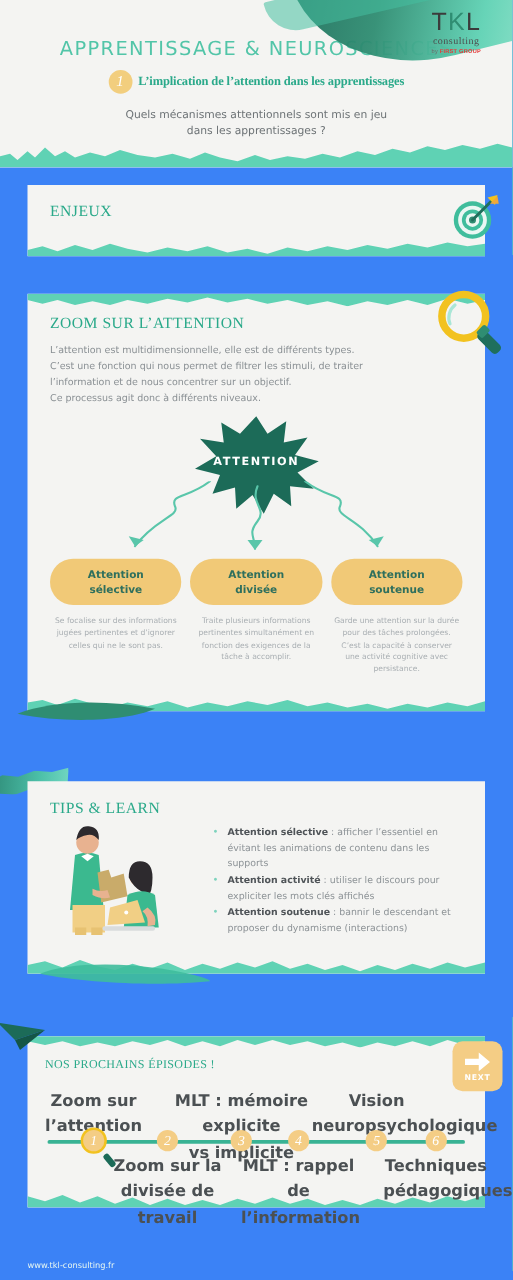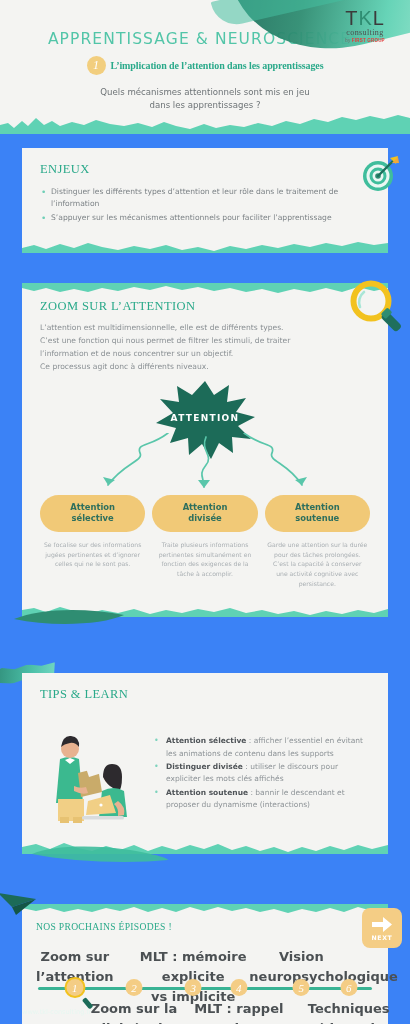--- a/index.html
+++ b/index.html
@@ -121,21 +121,21 @@
     color:#2e6f5d; font-weight:700; font-size:8.4px; line-height:1.35;
     font-family:"DejaVu Sans",sans-serif;
   }
   .pill-desc{
     margin-top:8px; color:#a9afb3; font-size:6.1px; line-height:1.62;
     font-family:"DejaVu Sans",sans-serif; padding:0 2px;
   }
 
   
   .tips-wrap{ position:relative; margin-top:56px; }
-  .tips-body{ display:flex; gap:8px; margin-top:27px; align-items:flex-start;}
+  .tips-body{ display:flex; gap:24px; margin-top:0; align-items:flex-start;}
   .illus{ width:104px; flex:0 0 104px; height:96px; position:relative;}
   .tips-list{ flex:1 1 auto; list-style:none; padding-top:6px;}
   .tips-list li{
     position:relative; padding-left:14px; font-size:7.5px; line-height:1.66;
     color:#8d9397; font-family:"DejaVu Sans",sans-serif; margin-bottom:1px;
   }
   .tips-list li:before{
     content:"•"; position:absolute;left:2px;top:-1px;color:#7dd3bd;font-size:8px;
   }
   .tips-list b{ color:#4f5458; font-weight:700;}
@@ -219,24 +219,20 @@
       <circle cx="20" cy="24" r="5.5" fill="#eaf7f3"></circle>
       <circle cx="20" cy="24" r="2.8" fill="#2f8d72"></circle>
       <path d="M20 24 L36 8" stroke="#1f6f5c" stroke-width="2.4" stroke-linecap="round"></path>
       <path d="M32 6 L40 4 L38 12 Z" fill="#f2c21f"></path>
       <path d="M34 11 L40 5 L41 11 Z" fill="#efa83c"></path>
     </svg>
 
     <div class="card">
       <div class="card-inner">
         <div class="sec-title" style="font-size:12.5px">ENJEUX</div>
-        <ul class="bullets" style="margin-top:9px">
-          <li>Distinguer les différents types d’attention et leur rôle dans le traitement de l’information</li>
-          <li>S’appuyer sur les mécanismes attentionnels pour faciliter l’apprentissage</li>
-        </ul>
       </div>
       <svg style="display:block;width:100%;height:12px" viewBox="0 0 366 12" preserveAspectRatio="none">
         <path d="M0,7 L12,4 L24,8 L38,3 L52,7 L66,2 L80,6 L96,9 L112,5 L128,8 L144,4 L160,9 L176,6 L192,10 L208,5 L224,8 L240,4 L256,7 L272,3 L288,6 L304,2 L320,5 L336,1 L352,4 L366,2 L366,12 L0,12 Z" fill="#5fd2b4"></path>
       </svg>
     </div>
   </div>
 
   <div class="zoom-wrap">
     <svg class="loupe" viewBox="0 0 62 62">
       <circle cx="25" cy="24" r="17.5" fill="none" stroke="#f2c21f" stroke-width="6"></circle>
@@ -338,21 +334,21 @@
             <path d="M62 62 q12 -6 22 0 l3 26 h-28 z" fill="#3bb98f"></path>
 
             <path d="M48 72 l22 -6 l6 18 l-30 2 z" fill="#f1cf85"></path>
             <circle cx="61" cy="76" r="1.6" fill="#fff"></circle>
             <rect x="42" y="87" width="42" height="3.5" rx="1.6" fill="#d9dcdd"></rect>
             <path d="M78 72 q8 6 6 14 l-6 1 q1 -8 -4 -12 z" fill="#e8b290"></path>
           </svg>
 
           <ul class="tips-list">
             <li><b>Attention sélective</b><span> : afficher l’essentiel en évitant les animations de contenu dans les supports</span></li>
-            <li><b>Distinguer divisée</b><span> : utiliser le discours pour expliciter les mots clés affichés</span></li>
+            <li><b>Attention activité</b><span> : utiliser le discours pour expliciter les mots clés affichés</span></li>
             <li><b>Attention soutenue</b><span> : bannir le descendant et proposer du dynamisme (interactions)</span></li>
           </ul>
         </div>
       </div>
       <svg style="display:block;width:100%;height:13px" viewBox="0 0 366 13" preserveAspectRatio="none">
         <path d="M0,6 L14,3 L28,8 L42,2 L56,7 L70,10 L84,5 L98,9 L112,4 L126,10 L140,5 L154,9 L168,4 L182,8 L196,3 L210,9 L224,5 L238,10 L252,6 L266,11 L280,6 L294,10 L308,5 L322,9 L336,4 L350,8 L366,4 L366,13 L0,13 Z" fill="#5fd2b4"></path>
       </svg>
       <svg style="position:absolute;left:8px;bottom:-12px;width:140px;height:22px" viewBox="0 0 140 22">
         <path d="M2 10 C20 2 60 0 100 6 C124 10 138 14 138 16 C100 20 40 18 2 10 Z" fill="#3fbd9c" opacity=".9"></path>
       </svg>

